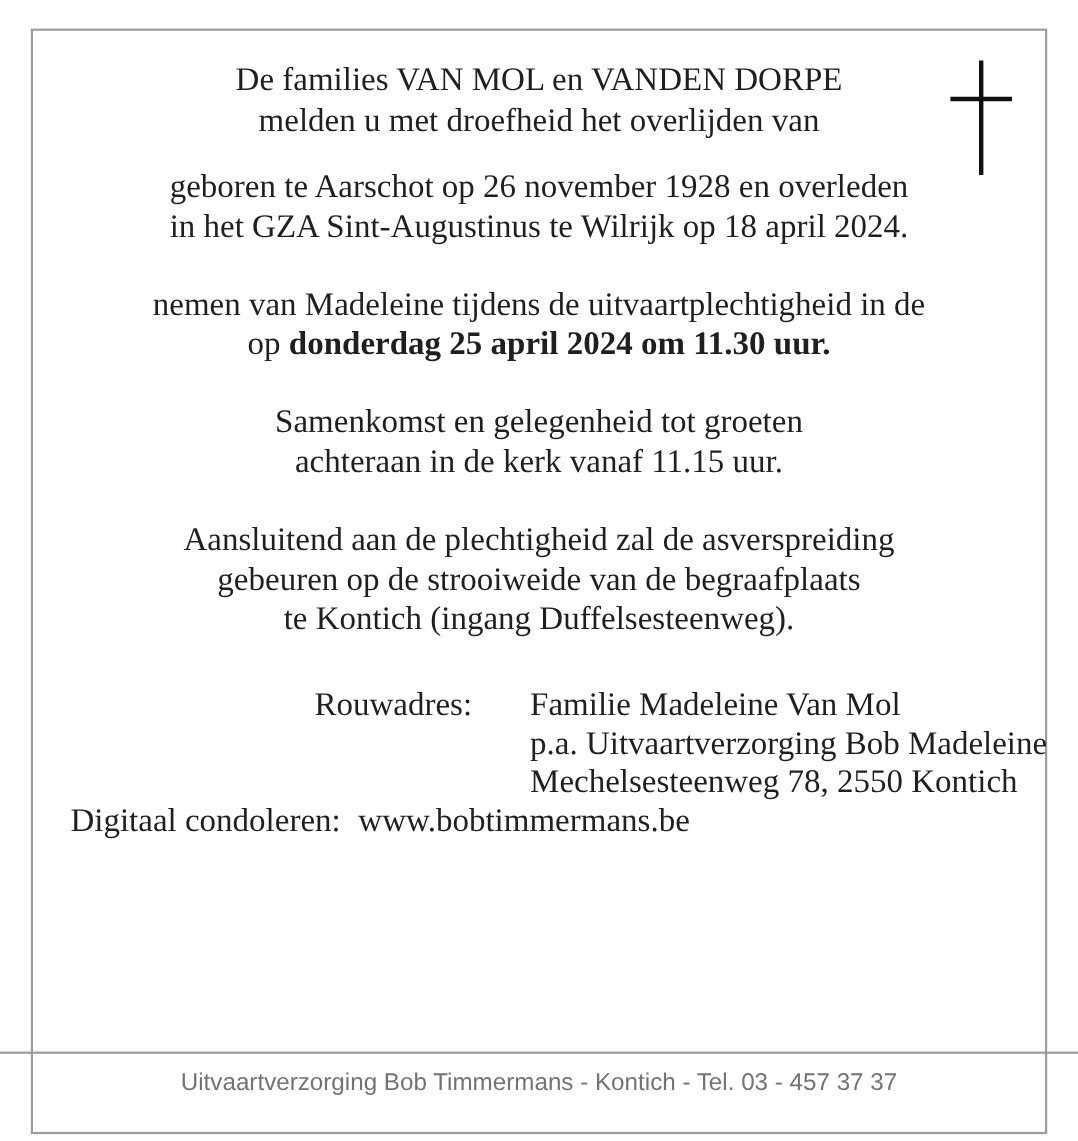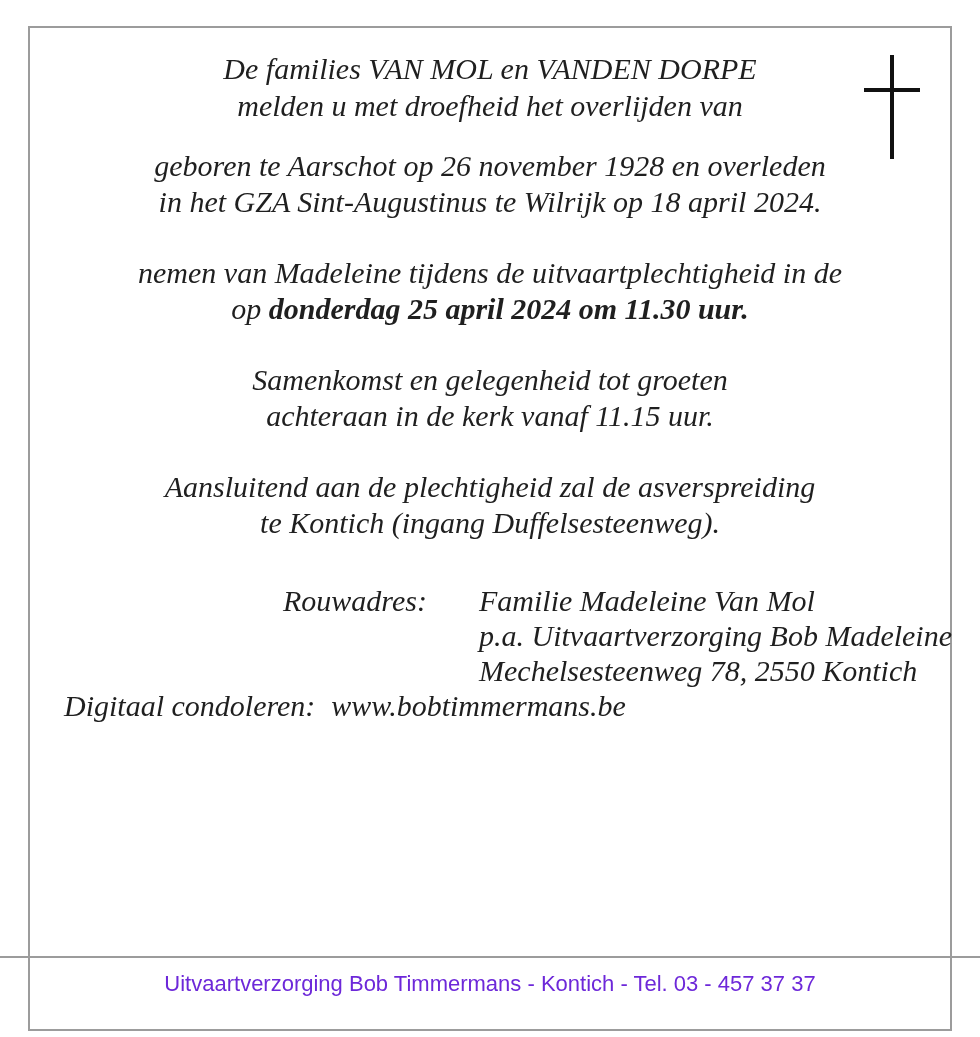--- a/index.html
+++ b/index.html
@@ -16,26 +16,25 @@
     overflow: hidden;
   }
   .frame {
     position: absolute;
     top: 26px; left: 28px; right: 28px; bottom: 6px;
     border: 2px solid #9c9c9c;
     pointer-events: none;
   }
   .content {
     position: absolute;
-    top: 10px; left: 28px; right: 28px;
-    padding-top: 40px;
+    top: 26px; left: 28px; right: 28px;
+    padding-top: 28px;
     text-align: center;
     font-size: 30px;
     line-height: 36px;
-    font-style: italic;
   }
   .para { margin-bottom: 35px; }
   .intro { margin-bottom: 24px; line-height: 37px; }
   .name {
     font-size: 56px;
     line-height: 62px;
     font-weight: 700;
     letter-spacing: -1px;
     margin: 26px 0 38px 0;
   }
@@ -55,21 +54,21 @@
     left: 0; right: 0; top: 956px;
     border-top: 2px solid #9c9c9c;
   }
   .footer {
     position: absolute;
     left: 0; right: 0; top: 971px;
     text-align: center;
     font-family: "Liberation Sans", sans-serif;
     font-size: 22px;
     line-height: 26px;
-    color: #6d28d9;
+    color: #737373;
   }
   .cross {
     position: absolute;
     top: 52px; left: 862px;
     width: 60px; height: 110px;
   }
 </style>
 </head>
 <body>
 
@@ -100,20 +99,21 @@
       <div><span>op</span> <span class="bold">donderdag 25 april 2024 om 11.30 uur.</span></div>
     </div>
 
     <div class="para">
       <div>Samenkomst en gelegenheid tot groeten</div>
       <div>achteraan in de kerk vanaf 11.15 uur.</div>
     </div>
 
     <div class="para">
       <div>Aansluitend aan de plechtigheid zal de asverspreiding</div>
+      <div>gebeuren op de strooiweide van de begraafplaats</div>
       <div>te Kontich (ingang Duffelsesteenweg).</div>
     </div>
 
     <div class="address-block">
       <div class="addr-row">
         <div class="addr-label">Rouwadres:</div>
         <div class="addr-lines">
           <div>Familie Madeleine Van Mol</div>
           <div>p.a. Uitvaartverzorging Bob Madeleine</div>
           <div>Mechelsesteenweg 78, 2550 Kontich</div>

